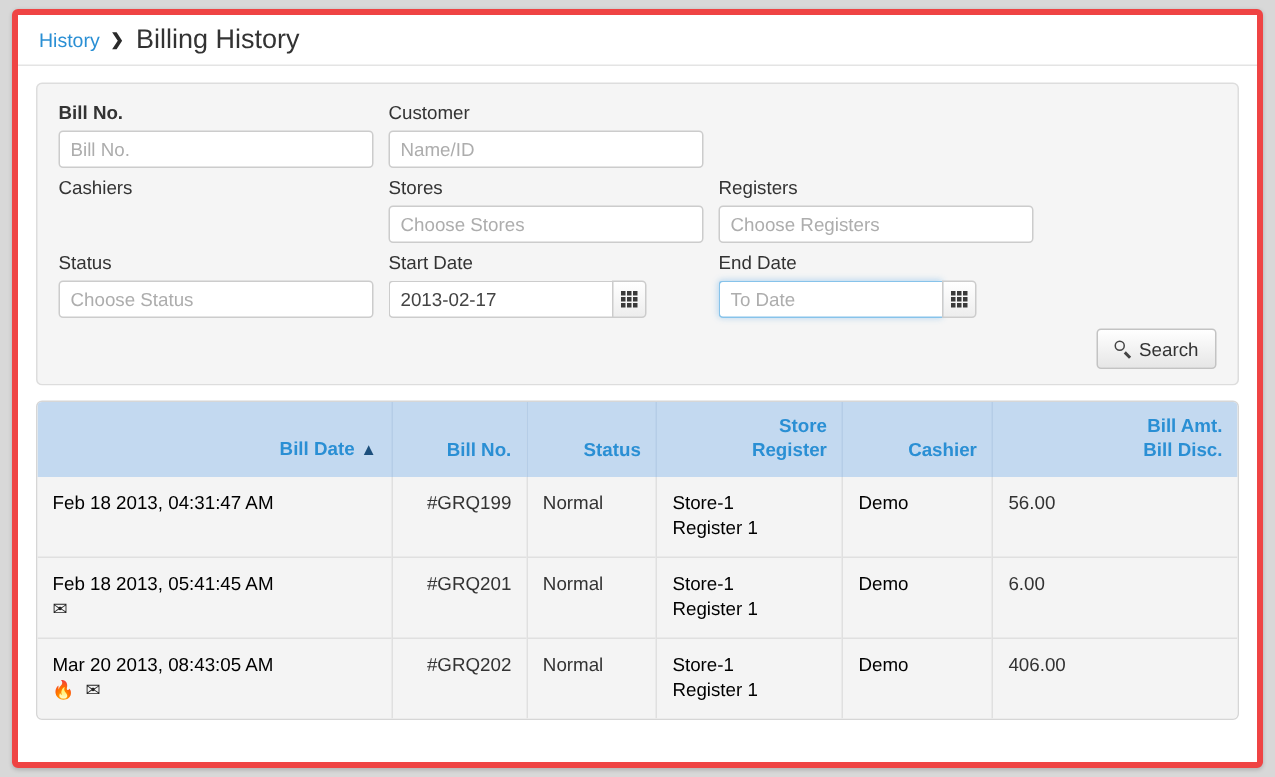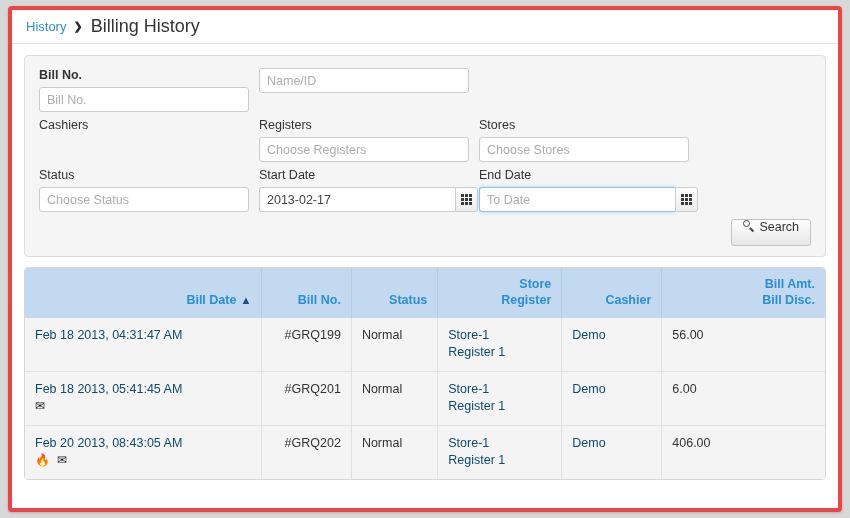--- a/index.html
+++ b/index.html
@@ -95,21 +95,21 @@
     font-family: "Liberation Sans", sans-serif;
     font-size: 12.5px;
     color: #444444;
     outline: none;
   }
   .text-input::placeholder { color: #adadad; }
 
   
   .input-group {
     display: flex;
-    width: 219px;
+    width: 172px;
   }
   .input-group .text-input {
     border-top-right-radius: 0;
     border-bottom-right-radius: 0;
     border-right: none;
   }
   .input-group.focused .text-input {
     border: 1px solid #87c3ea;
     border-right: none;
     box-shadow: 0 0 4px rgba(102,175,233,0.45);
@@ -141,20 +141,21 @@
     display: block;
   }
 
   .search-row {
     display: flex;
     justify-content: flex-end;
     margin-top: 7px;
   }
   .search-btn {
     display: inline-flex;
+    align-items: center;
     gap: 5px;
     height: 27px;
     padding: 0 11px;
     background: linear-gradient(#ffffff, #e6e6e6);
     border: 1px solid #c3c3c3;
     border-radius: 3px;
     font-family: "Liberation Sans", sans-serif;
     font-size: 12.5px;
     color: #333333;
     cursor: pointer;
@@ -229,21 +230,21 @@
     color: #333333;
     vertical-align: top;
     line-height: 17px;
     height: 46px;
     box-sizing: border-box;
   }
   table.grid tbody td:last-child { border-right: none; }
   table.grid tbody tr:first-child td { border-top: none; }
   td.num { text-align: right; }
   .link {
-    color: #0c4a6e;
+    color: #000000;
     text-decoration: none;
     cursor: pointer;
   }
   .sub-line { display: block; }
   .row-icons {
     margin-top: 2px;
     display: flex;
     gap: 7px;
     align-items: center;
     line-height: 1;
@@ -273,35 +274,36 @@
 
   <div class="filter-wrap">
     <div class="filter-panel">
 
       <div class="form-row">
         <div class="form-col">
           <label class="field-label bold">Bill No.</label>
           <input class="text-input" type="text" placeholder="Bill No." style="">
         </div>
         <div class="form-col">
+          <label class="field-label">Customer</label>
           <input class="text-input" type="text" placeholder="Name/ID" style="">
         </div>
       </div>
 
       <div class="form-row">
         <div class="form-col">
           <label class="field-label">Cashiers</label>
+        </div>
+        <div class="form-col">
+          <label class="field-label">Stores</label>
+          <input class="text-input" type="text" placeholder="Choose Stores" style="">
         </div>
         <div class="form-col">
           <label class="field-label">Registers</label>
           <input class="text-input" type="text" placeholder="Choose Registers" style="">
-        </div>
-        <div class="form-col">
-          <label class="field-label">Stores</label>
-          <input class="text-input" type="text" placeholder="Choose Stores" style="">
         </div>
       </div>
 
       <div class="form-row">
         <div class="form-col">
           <label class="field-label">Status</label>
           <input class="text-input" type="text" placeholder="Choose Status" style="">
         </div>
         <div class="form-col">
           <label class="field-label">Start Date</label>
@@ -422,21 +424,21 @@
               <a class="link">Demo</a>
             </td>
             <td>
               <span class="amt-disc">6.00</span>
               <span class="amt-disc"></span>
             </td>
           </tr>
 
           <tr>
             <td>
-              <a class="link">Feb 20 2013, 08:43:05 AM</a>
+              <a class="link">Mar 20 2013, 08:43:05 AM</a>
               <span class="row-icons">
                 <span class="glyph-fire">🔥</span>
                 <span class="glyph-mail">✉</span>
               </span>
             </td>
             <td class="num">#GRQ202</td>
             <td>Normal</td>
             <td>
               <a class="link sub-line">Store-1</a>
               <a class="link sub-line">Register 1</a>

